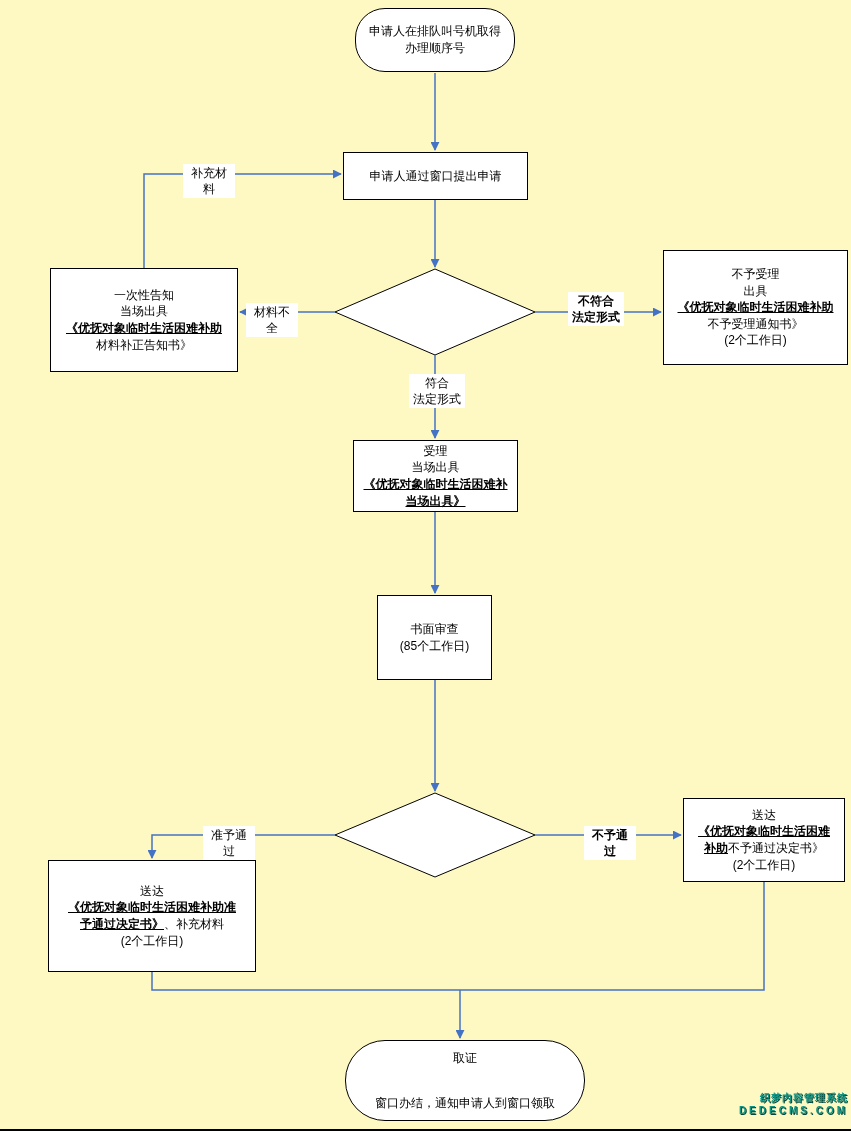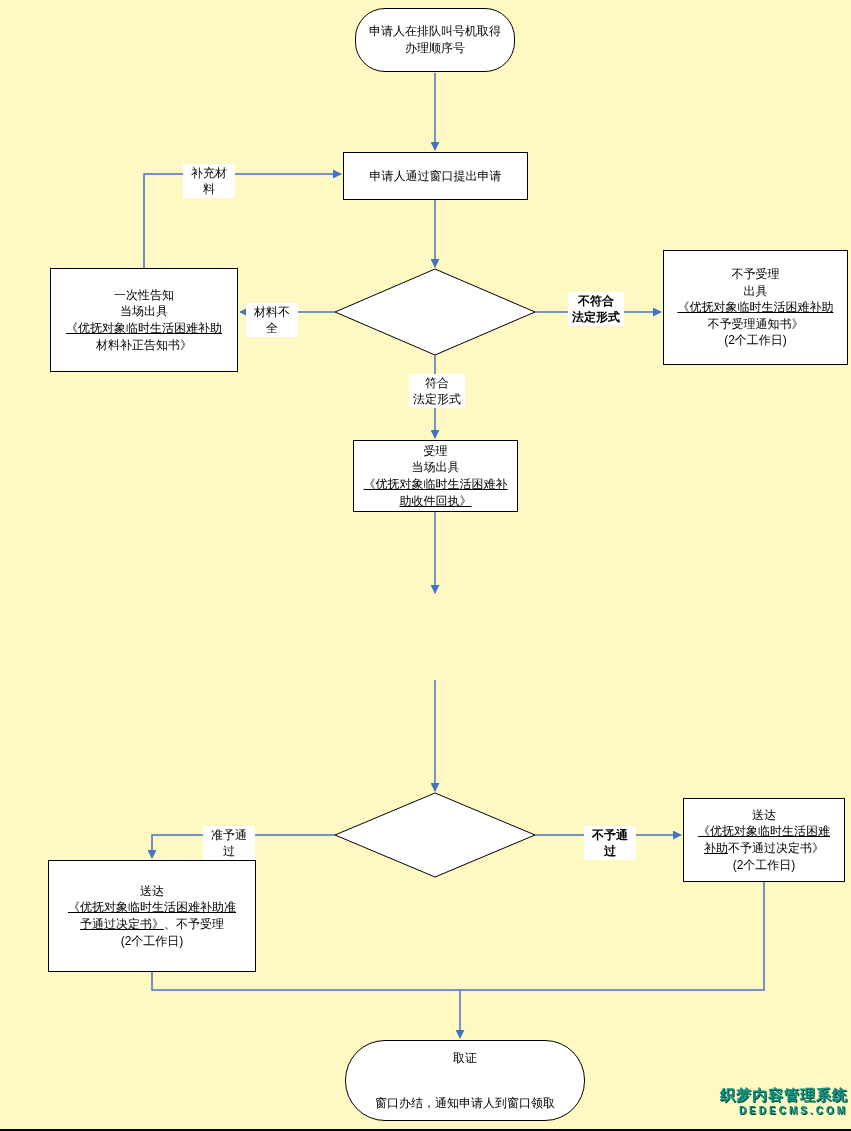--- a/index.html
+++ b/index.html
@@ -16,27 +16,27 @@
   .stadium-top { border-radius:30px; }
   .stadium-bottom { border-radius:40px;gap:28px; }
   .dtext {
     position:absolute; display:flex; flex-direction:column; justify-content:center;
     align-items:center; text-align:center; font-size:12px; line-height:1.4; color:#000;
   }
   .elabel {
     position:absolute; background:#fff; color:#000; font-size:12px; line-height:1.35;
     text-align:center; padding:1px 3px; box-sizing:border-box;
   }
-  .bu { font-weight:normal; text-decoration:underline; }
+  .bu { font-weight:bold; text-decoration:underline; }
   .ln { display:block; }
   #watermark {
     position:absolute; right:3px; bottom:13px; text-align:right;
     color:#0e9484; text-shadow:1px 1px 0 #04463c;
   }
-  #watermark .w1 { font-size:15px; font-weight:bold; letter-spacing:1px; }
+  #watermark .w1 { font-size:10px; font-weight:bold; letter-spacing:1px; }
   #watermark .w2 { font-size:10px; font-weight:bold; letter-spacing:3px;text-align:right; }
 </style>
 </head>
 <body>
 
 <div id="canvas">
 
   <svg class="layer" width="851" height="1131" viewBox="0 0 851 1131">
     <defs>
       <marker id="arrow" viewBox="0 0 10 10" refX="9" refY="5" markerWidth="9" markerHeight="9" orient="auto" markerUnits="userSpaceOnUse">
@@ -84,30 +84,34 @@
     <div class="ln">出具</div>
     <div class="ln bu">《优抚对象临时生活困难补助</div>
     <div class="ln">不予受理通知书》</div>
     <div class="ln">(2个工作日)</div>
   </div>
 
   <div class="node" style="left:353px; top:440px; width:165px; height:72px;">
     <div class="ln">受理</div>
     <div class="ln">当场出具</div>
     <div class="ln bu">《优抚对象临时生活困难补</div>
-    <div class="ln bu">助收件回执》</div>
+    <div class="ln bu">当场出具》</div>
   </div>
 
+  <div class="node" style="left:377px; top:595px; width:115px; height:85px;">
+    <div class="ln">书面审查</div>
+    <div class="ln">(85个工作日)</div>
+  </div>
 
 
   <div class="node" style="left:48px; top:860px; width:208px; height:112px;">
     <div class="ln">送达</div>
     <div class="ln bu">《优抚对象临时生活困难补助准</div>
     <div class="ln">
-      <span class="bu">予通过决定书》</span><span>、不予受理</span>
+      <span class="bu">予通过决定书》</span><span>、补充材料</span>
     </div>
     <div class="ln">(2个工作日)</div>
   </div>
 
   <div class="node" style="left:683px; top:798px; width:162px; height:84px;">
     <div class="ln">送达</div>
     <div class="ln bu">《优抚对象临时生活困难</div>
     <div class="ln">
       <span class="bu">补助</span><span>不予通过决定书》</span>
     </div>

